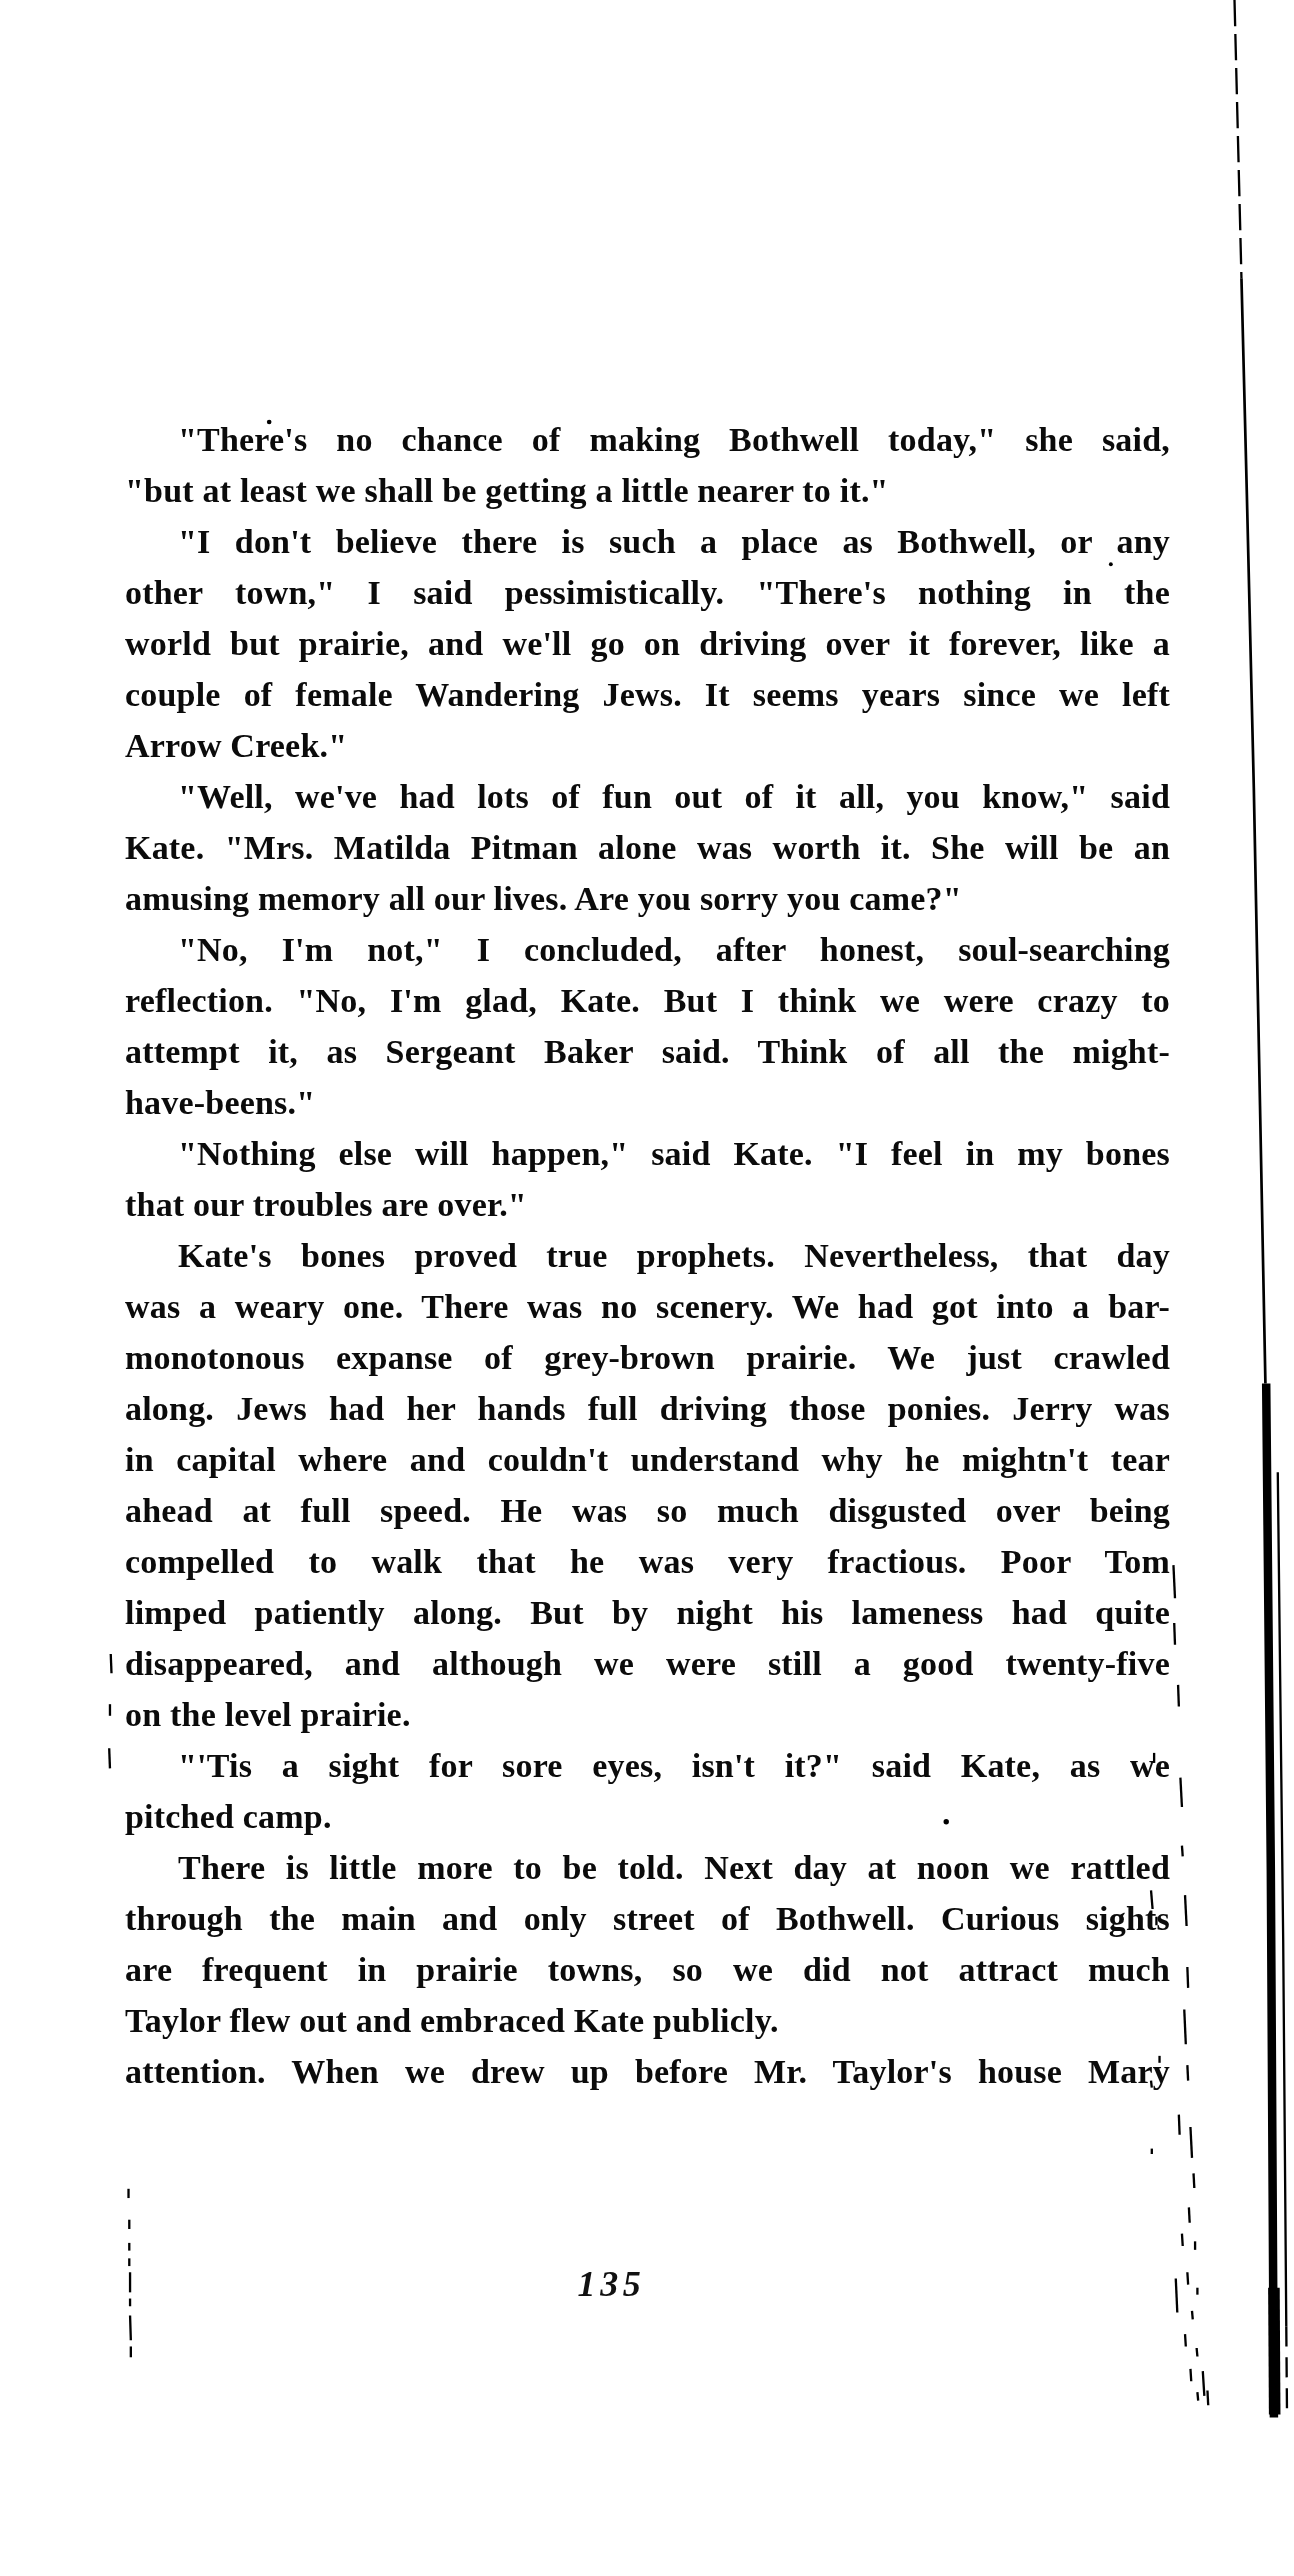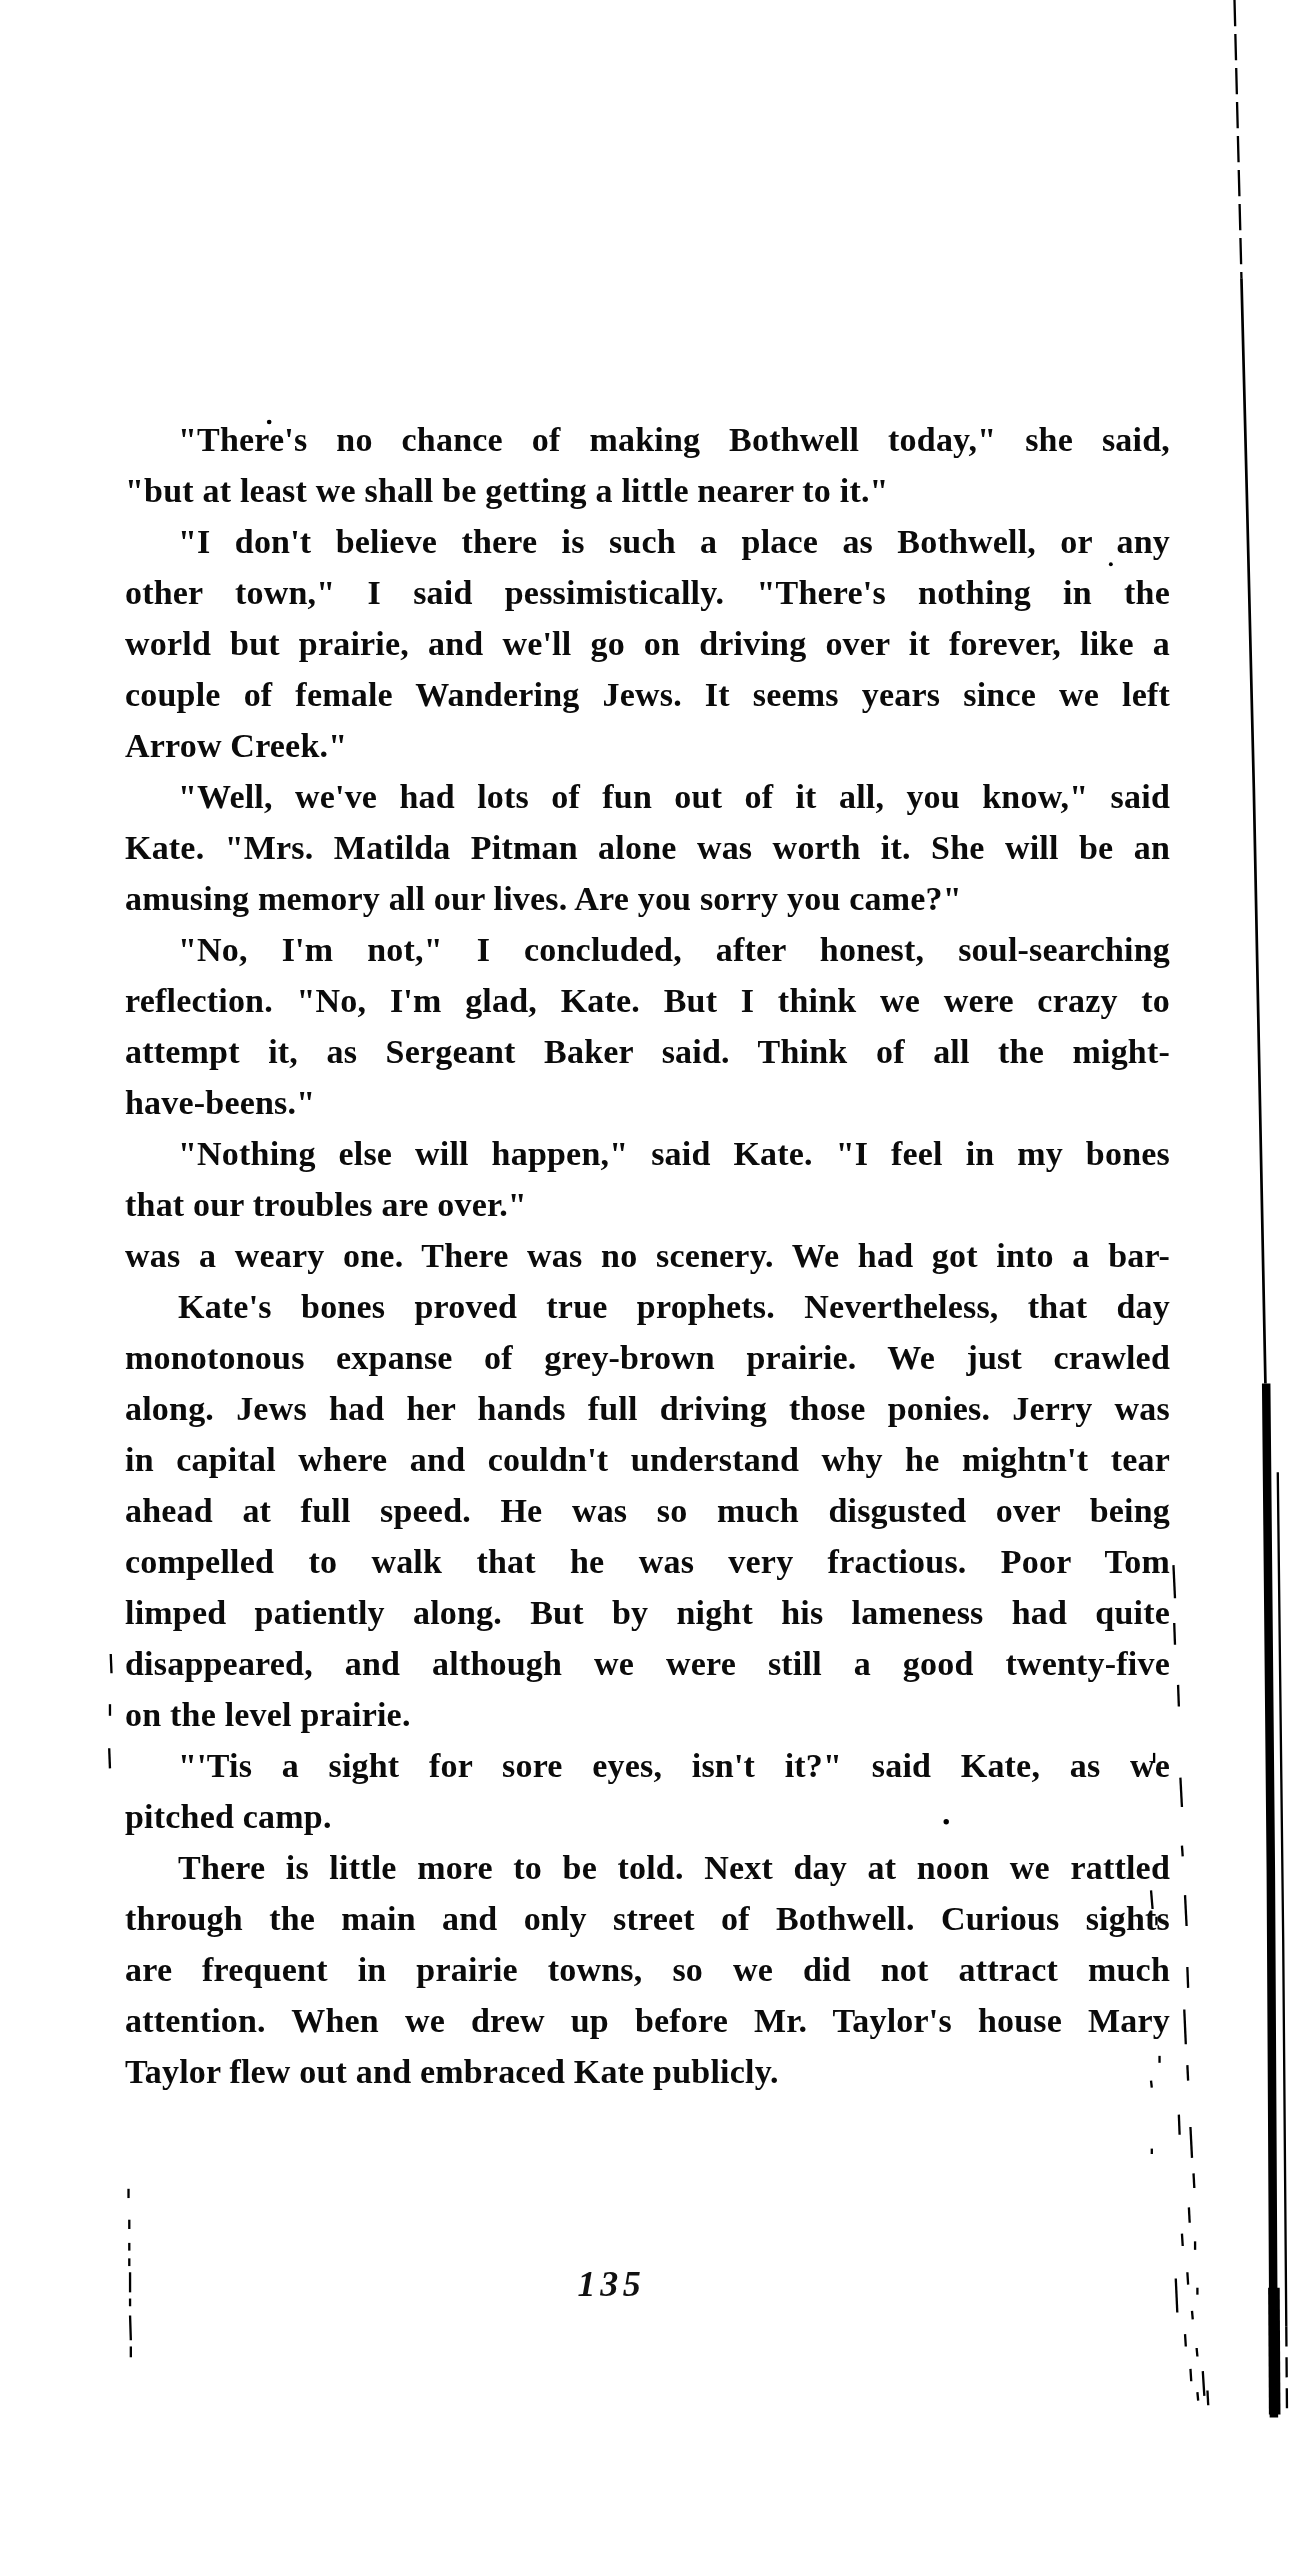--- a/index.html
+++ b/index.html
@@ -72,41 +72,41 @@
         <div class="line first">"No, I'm not," I concluded, after honest, soul-searching</div>
         <div class="line">reflection. "No, I'm glad, Kate. But I think we were crazy to</div>
         <div class="line">attempt it, as Sergeant Baker said. Think of all the might-</div>
         <div class="line last">have-beens."</div>
       </div>
       <div>
         <div class="line first">"Nothing else will happen," said Kate. "I feel in my bones</div>
         <div class="line last">that our troubles are over."</div>
       </div>
       <div>
+        <div class="line first">Kate's bones proved true prophets. Nevertheless, that day</div>
         <div class="line">was a weary one. There was no scenery. We had got into a bar-</div>
-        <div class="line first">Kate's bones proved true prophets. Nevertheless, that day</div>
         <div class="line">monotonous expanse of grey-brown prairie. We just crawled</div>
         <div class="line">along. Jews had her hands full driving those ponies. Jerry was</div>
         <div class="line">in capital where and couldn't understand why he mightn't tear</div>
         <div class="line">ahead at full speed. He was so much disgusted over being</div>
         <div class="line">compelled to walk that he was very fractious. Poor Tom</div>
         <div class="line">limped patiently along. But by night his lameness had quite</div>
         <div class="line">disappeared, and although we were still a good twenty-five</div>
         <div class="line last">on the level prairie.</div>
       </div>
       <div>
         <div class="line first">"'Tis a sight for sore eyes, isn't it?" said Kate, as we</div>
         <div class="line last">pitched camp.</div>
       </div>
       <div>
         <div class="line first">There is little more to be told. Next day at noon we rattled</div>
         <div class="line">through the main and only street of Bothwell. Curious sights</div>
         <div class="line">are frequent in prairie towns, so we did not attract much</div>
+        <div class="line last">Taylor flew out and embraced Kate publicly.</div>
         <div class="line">attention. When we drew up before Mr. Taylor's house Mary</div>
-        <div class="line last">Taylor flew out and embraced Kate publicly.</div>
       </div>
     </div>
 
   <div class="page-number">135</div>
 
   <svg class="artifacts" width="1295" height="2576" viewBox="0 0 1675 3333">
 
     <g stroke="#000" fill="none">
       <path d="M1597,0 L1606,360" stroke-width="3" stroke-dasharray="34 10"></path>
       <path d="M1606,360 L1613,640 L1622,1020 L1630,1430 L1637,1790" stroke-width="3.5"></path>

